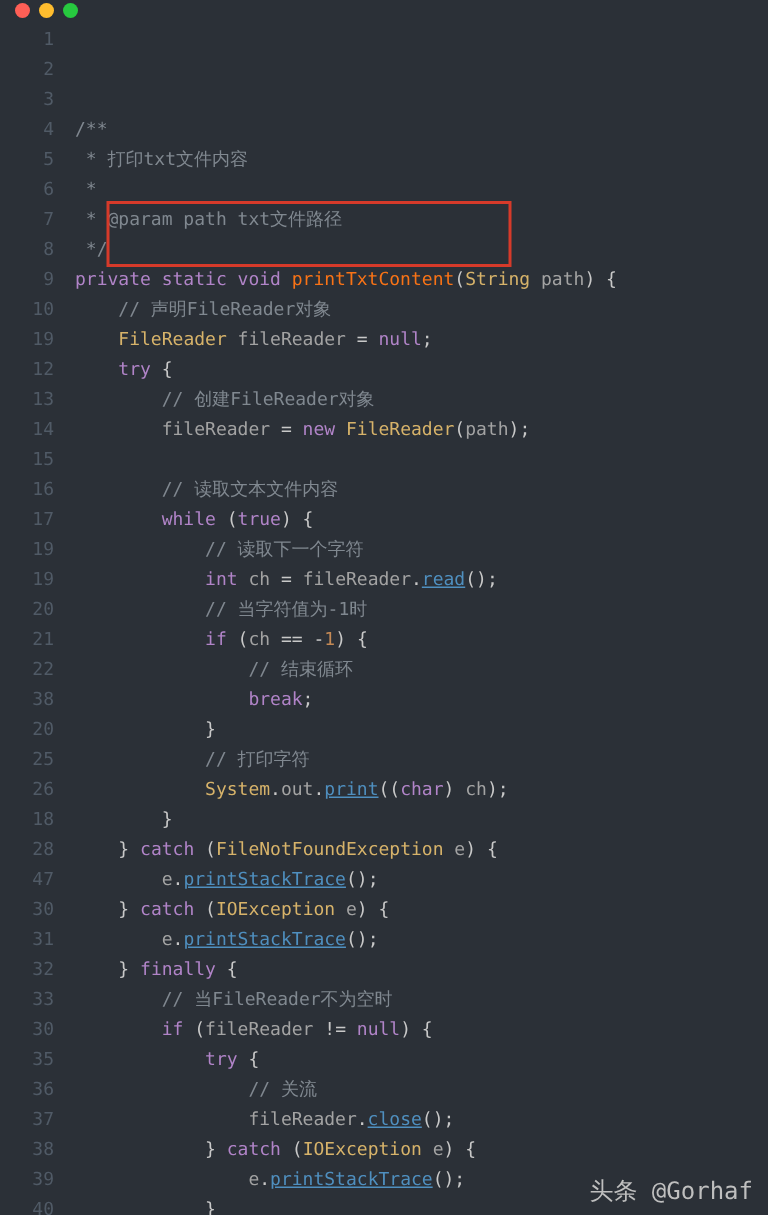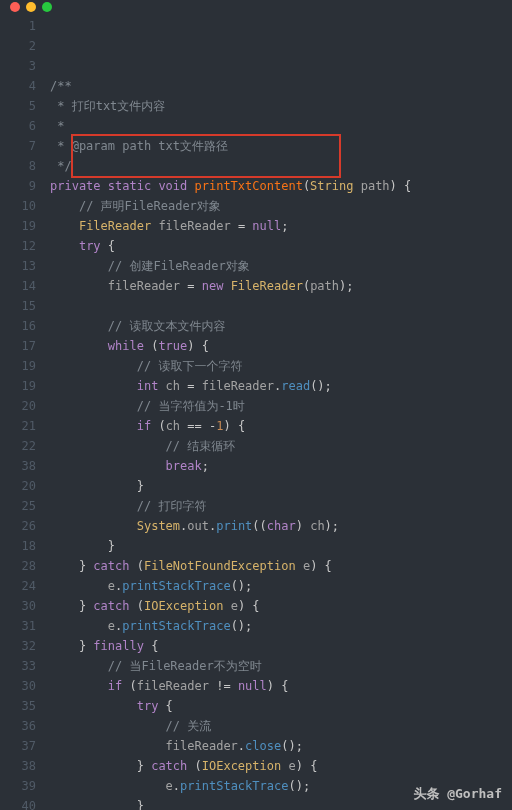--- a/index.html
+++ b/index.html
@@ -41,29 +41,28 @@
     position: absolute;
     border: 2px solid #d63a2a;
     box-sizing: border-box;
     pointer-events: none;
   }
   .footnote {
     position: absolute;
     bottom: 6px;
     right: 10px;
     color: #bfbfbf;
-    font-size: 13px;
-    font-weight: bold;
+    font-size: 16px;
   }
   
   .c-comment { color:#808890; }
   .c-kw      { color:#b184c8; }       
   .c-type    { color:#d7b36a; }       
   .c-ident   { color:#a3a3a3; }       
-  .c-method  { color:#4f8fbf; }
+  .c-method  { color:#4f8fbf;text-decoration:underline; }
   .c-num     { color:#c58a55; }
   .c-plain   { color:#c8c8c8; }
   .c-paren   { color:#c8c8c8; }
   .c-decl    { color:#f97316; }
 </style>
 </head>
 <body>
 
 <div class="titlebar">
   <div class="tl-dot tl-red"></div>
@@ -94,21 +93,21 @@
       <div class="line">19</div>
       <div class="line">20</div>
       <div class="line">21</div>
       <div class="line">22</div>
       <div class="line">38</div>
       <div class="line">20</div>
       <div class="line">25</div>
       <div class="line">26</div>
       <div class="line">18</div>
       <div class="line">28</div>
-      <div class="line">24</div>
+      <div class="line">47</div>
       <div class="line">30</div>
       <div class="line">31</div>
       <div class="line">32</div>
       <div class="line">33</div>
       <div class="line">30</div>
       <div class="line">35</div>
       <div class="line">36</div>
       <div class="line">37</div>
       <div class="line">38</div>
       <div class="line">39</div>

